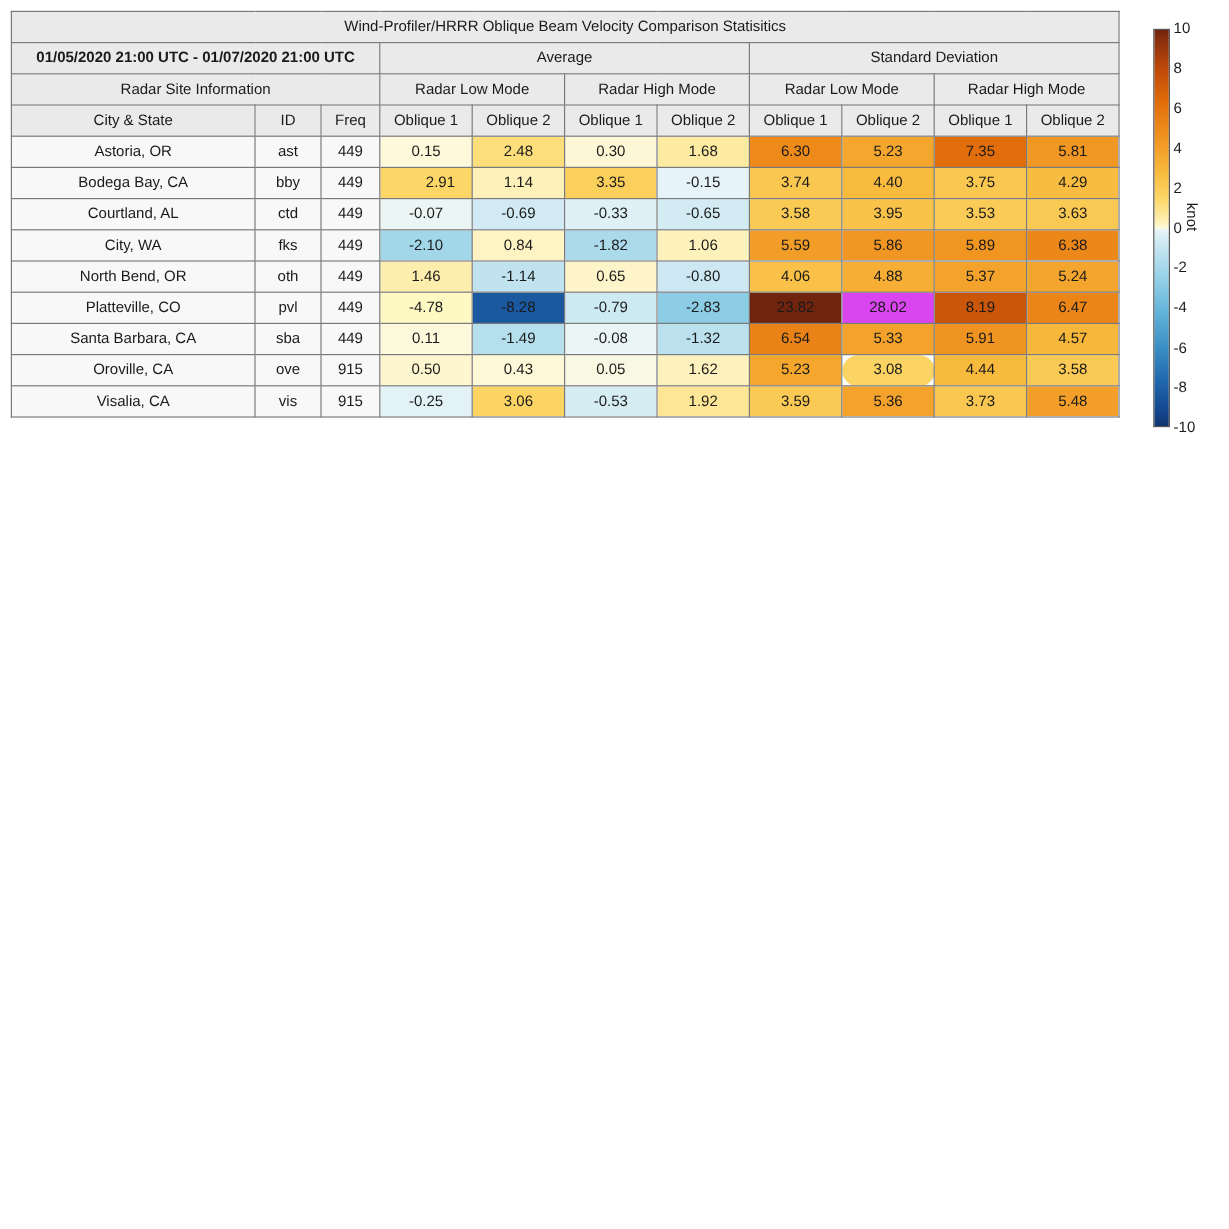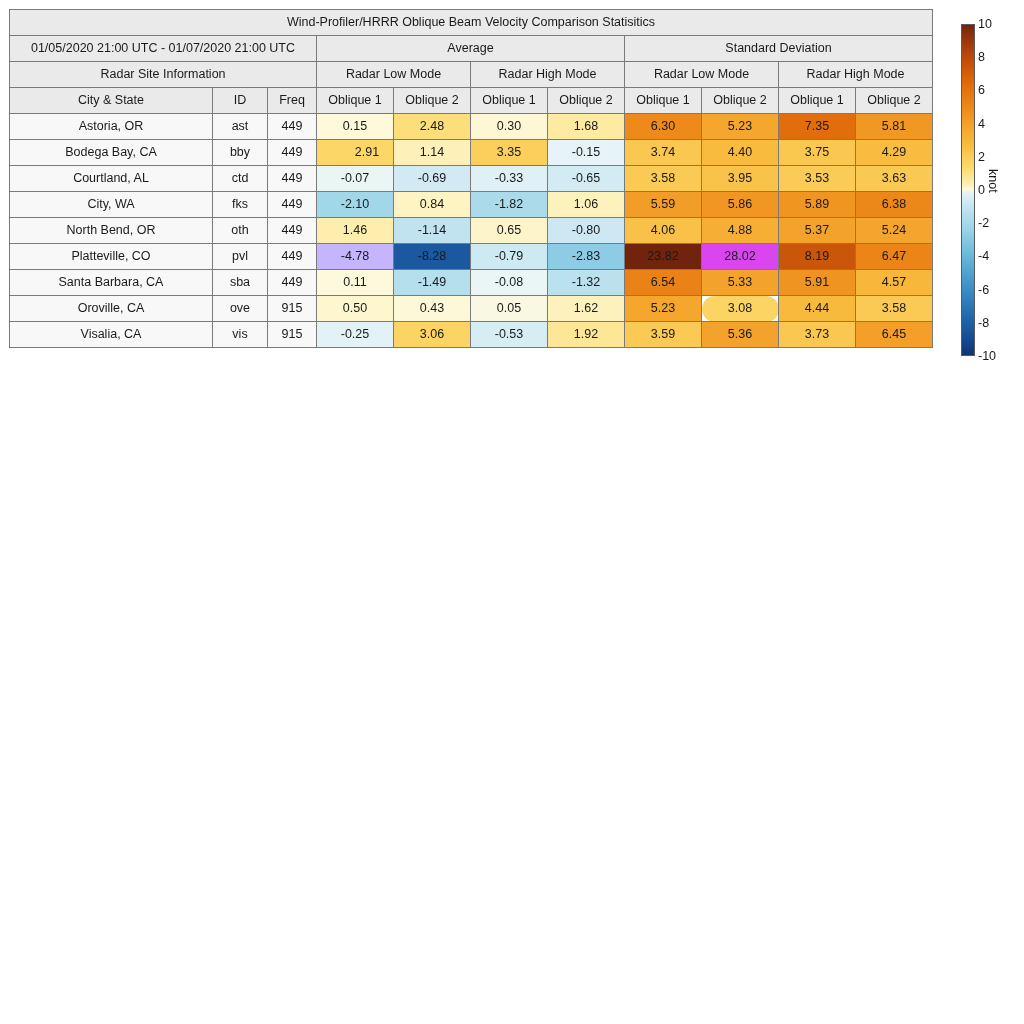--- a/index.html
+++ b/index.html
@@ -49,20 +49,21 @@
   }
   td.title-cell {
     background: #eaeaea;
     height: 26px;
     line-height: 26px;
   }
   td.daterange {
     background: #eaeaea;
     font-size: 12.3px;
     text-align: center;
+    font-weight: bold;
   }
   td.sitecol {
     background: #f8f8f8;
   }
   td.datacell {
     font-size: 12.5px;
   }
 
   
   col.c-city  { width: 203px; }
@@ -237,21 +238,21 @@
           <td class="datacell" style="background: rgb(205, 232, 242);">-0.80</td>
           <td class="datacell" style="background: rgb(249, 193, 71);">4.06</td>
           <td class="datacell" style="background: rgb(246, 175, 52);">4.88</td>
           <td class="datacell" style="background: rgb(243, 162, 43);">5.37</td>
           <td class="datacell" style="background: rgb(244, 165, 45);">5.24</td>
         </tr>
         <tr>
           <td class="sitecol">Platteville, CO</td>
           <td class="sitecol">pvl</td>
           <td class="sitecol">449</td>
-          <td class="datacell" style="background: #c4b5fd;">-4.78</td>
+          <td class="datacell" style="background: #fef9c3;">-4.78</td>
           <td class="datacell" style="background: rgb(26, 88, 159);">-8.28</td>
           <td class="datacell" style="background: rgb(205, 233, 242);">-0.79</td>
           <td class="datacell" style="background: rgb(140, 204, 228);">-2.83</td>
           <td class="datacell" style="background: rgb(112, 36, 13);">23.82</td>
           <td class="datacell" style="background: #d946ef;">28.02</td>
           <td class="datacell" style="background: rgb(202, 86, 9);">8.19</td>
           <td class="datacell" style="background: rgb(235, 133, 24);">6.47</td>
         </tr>
         <tr>
           <td class="sitecol">Santa Barbara, CA</td>
@@ -283,21 +284,21 @@
           <td class="sitecol">Visalia, CA</td>
           <td class="sitecol">vis</td>
           <td class="sitecol">915</td>
           <td class="datacell" style="background: rgb(226, 242, 247);">-0.25</td>
           <td class="datacell" style="background: rgb(251, 212, 100);">3.06</td>
           <td class="datacell" style="background: rgb(215, 237, 244);">-0.53</td>
           <td class="datacell" style="background: rgb(253, 231, 150);">1.92</td>
           <td class="datacell" style="background: rgb(250, 202, 84);">3.59</td>
           <td class="datacell" style="background: rgb(243, 162, 43);">5.36</td>
           <td class="datacell" style="background: rgb(250, 200, 80);">3.73</td>
-          <td class="datacell" style="background: rgb(243, 159, 41);">6.45</td>
+          <td class="datacell" style="background: rgb(243, 159, 41);">5.48</td>
         </tr>
       </tbody>
   </table>
 
   <div id="cbar-wrap">
     <div id="cbar"></div>
 
   <div class="cb-tick" style="top: 0px;">10</div>
       <div class="cb-tick" style="top: 33.2px;">8</div>
       <div class="cb-tick" style="top: 66.4px;">6</div>

